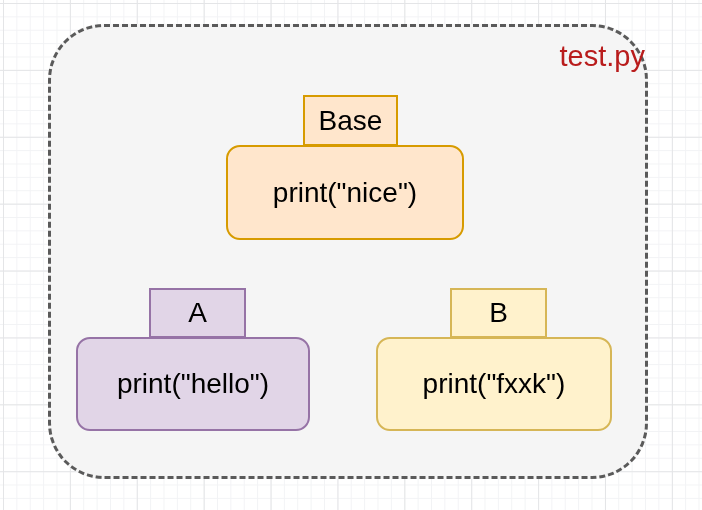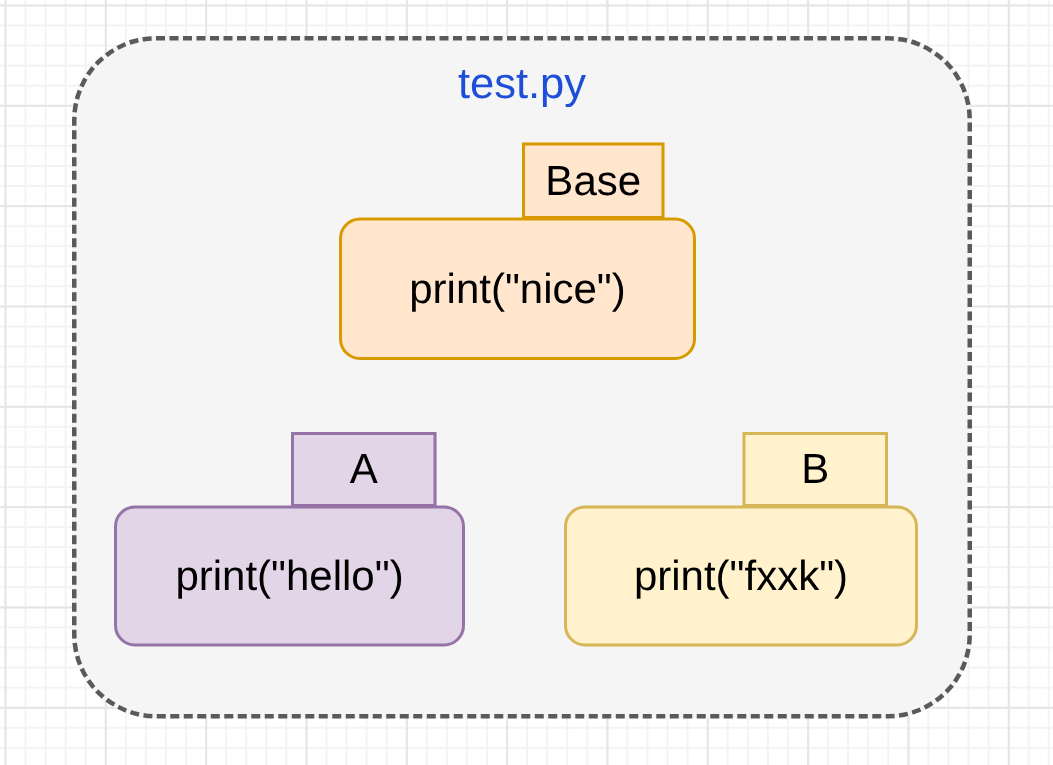--- a/index.html
+++ b/index.html
@@ -26,36 +26,35 @@
     top: 24px;
     width: 600px;
     height: 455px;
     background: #f5f5f5;
     border: 3px dashed #5a5a5a;
     border-radius: 56px;
     padding-top: 13px;
   }
 
   .module-title {
-    text-align: center;
+    text-align: right;
     font-size: 29px;
-    color: #1d4ed8;
+    color: #b91c1c;
     line-height: 1.15;
   }
 
   .node { position: absolute; }
   .node .tab {
     position: absolute;
     border: 2px solid;
     display: flex;
     align-items: center;
     justify-content: center;
     font-size: 28px;
     color: #000000;
-    margin-left: 45px;
   }
   .node .body {
     position: absolute;
     border: 2px solid;
     border-radius: 14px;
     display: flex;
     align-items: center;
     justify-content: center;
     font-size: 28px;
     color: #000000;

